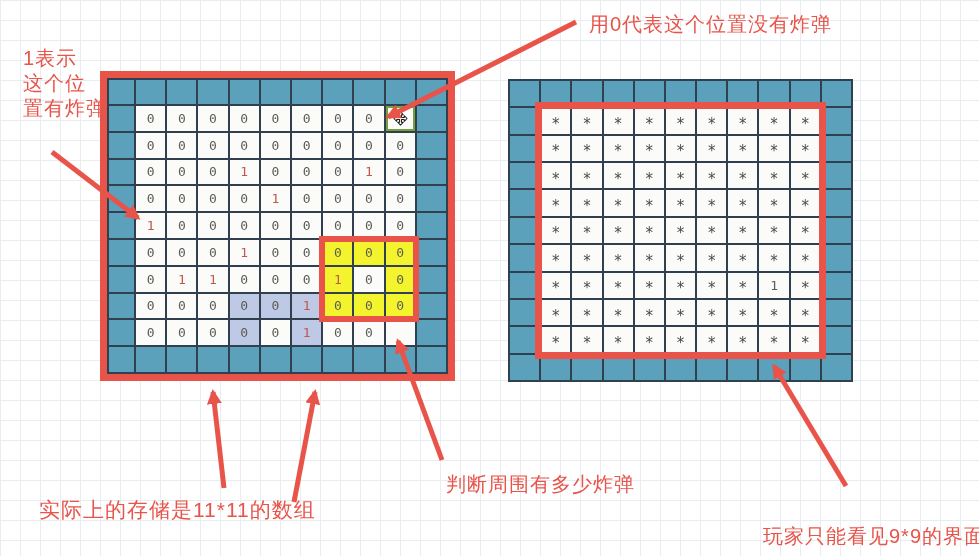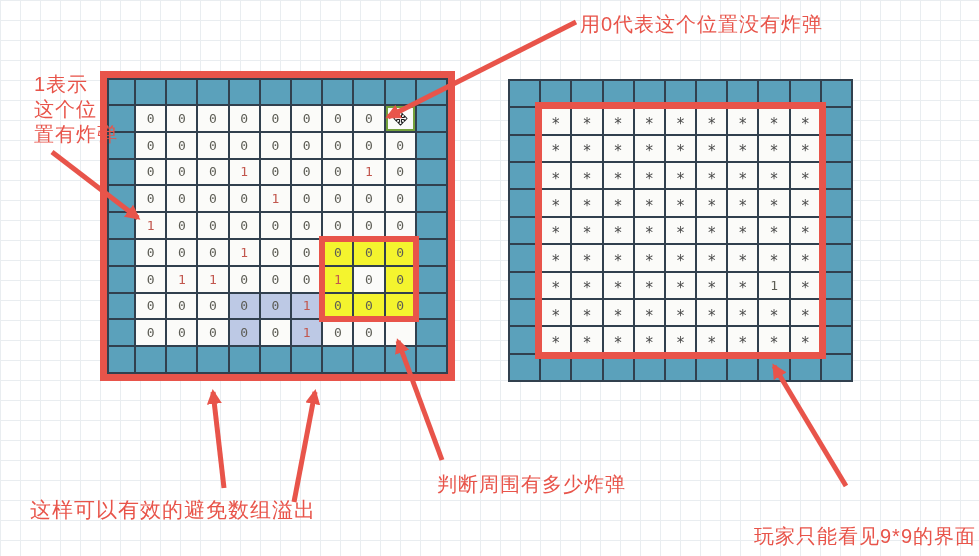--- a/index.html
+++ b/index.html
@@ -39,24 +39,24 @@
   .cell .red-num{color:var(--one-red,#c2574e);}
   .cell .star{color:var(--star-gray,#4b4b4b);font-size:15px;transform:translateY(3px);}
   .cell.cursor-cell{box-shadow:inset 0 0 0 2px var(--cursor-green,#74a13c);}
   .frame{
     position:absolute;box-sizing:border-box;pointer-events:none;z-index:5;
     border:6px solid var(--red,#e8544a);
   }
   .frame.view-frame{border-width:7px;}
   .note{
     position:absolute;color:var(--red,#e8544a);z-index:8;
-    font-size:20px;letter-spacing:1px;white-space:nowrap;
+    font-size:20px;letter-spacing:1px;white-space:nowrap;padding-left:9px;
   }
   .note span{display:block;}
-  #note-left{left:14px;top:72px;line-height:25px;margin-left:20px;}
+  #note-left{left:14px;top:46px;line-height:25px;}
   #note-top{left:580px;top:11px;}
   #note-bottom-left{left:30px;top:496px;font-size:21px;line-height:27px;}
   #note-bottom-mid{left:405px;top:471px;margin-left:32px;}
   #note-bottom-right{left:754px;top:489px;margin-top:34px;}
   #arrows{position:absolute;left:0;top:0;z-index:9;pointer-events:none;}
 </style>
 </head>
 <body>
 
 <div id="left-grid" class="grid">
@@ -632,21 +632,21 @@
 
 <div id="note-top" class="note">用0代表这个位置没有炸弹</div>
 
 <div id="note-left" class="note">
   <span>1表示</span>
   <span>这个位</span>
   <span>置有炸弹</span>
 </div>
 
 <div id="note-bottom-left" class="note">
-  <span>这样可以有效的避免数组溢出</span>
+  <span>实际上的存储是11*11的数组</span>
 </div>
 
 <div id="note-bottom-mid" class="note">判断周围有多少炸弹</div>
 
 <div id="note-bottom-right" class="note">玩家只能看见9*9的界面</div>
 
 <svg id="arrows" width="979" height="556" viewBox="0 0 979 556">
   <defs>
     <marker id="ah" viewBox="0 0 3 3" refX="2.4" refY="1.5" markerWidth="3" markerHeight="3" orient="auto">
       <path d="M0,0 L3,1.5 L0,3 Z" fill="#e8544a"></path>

